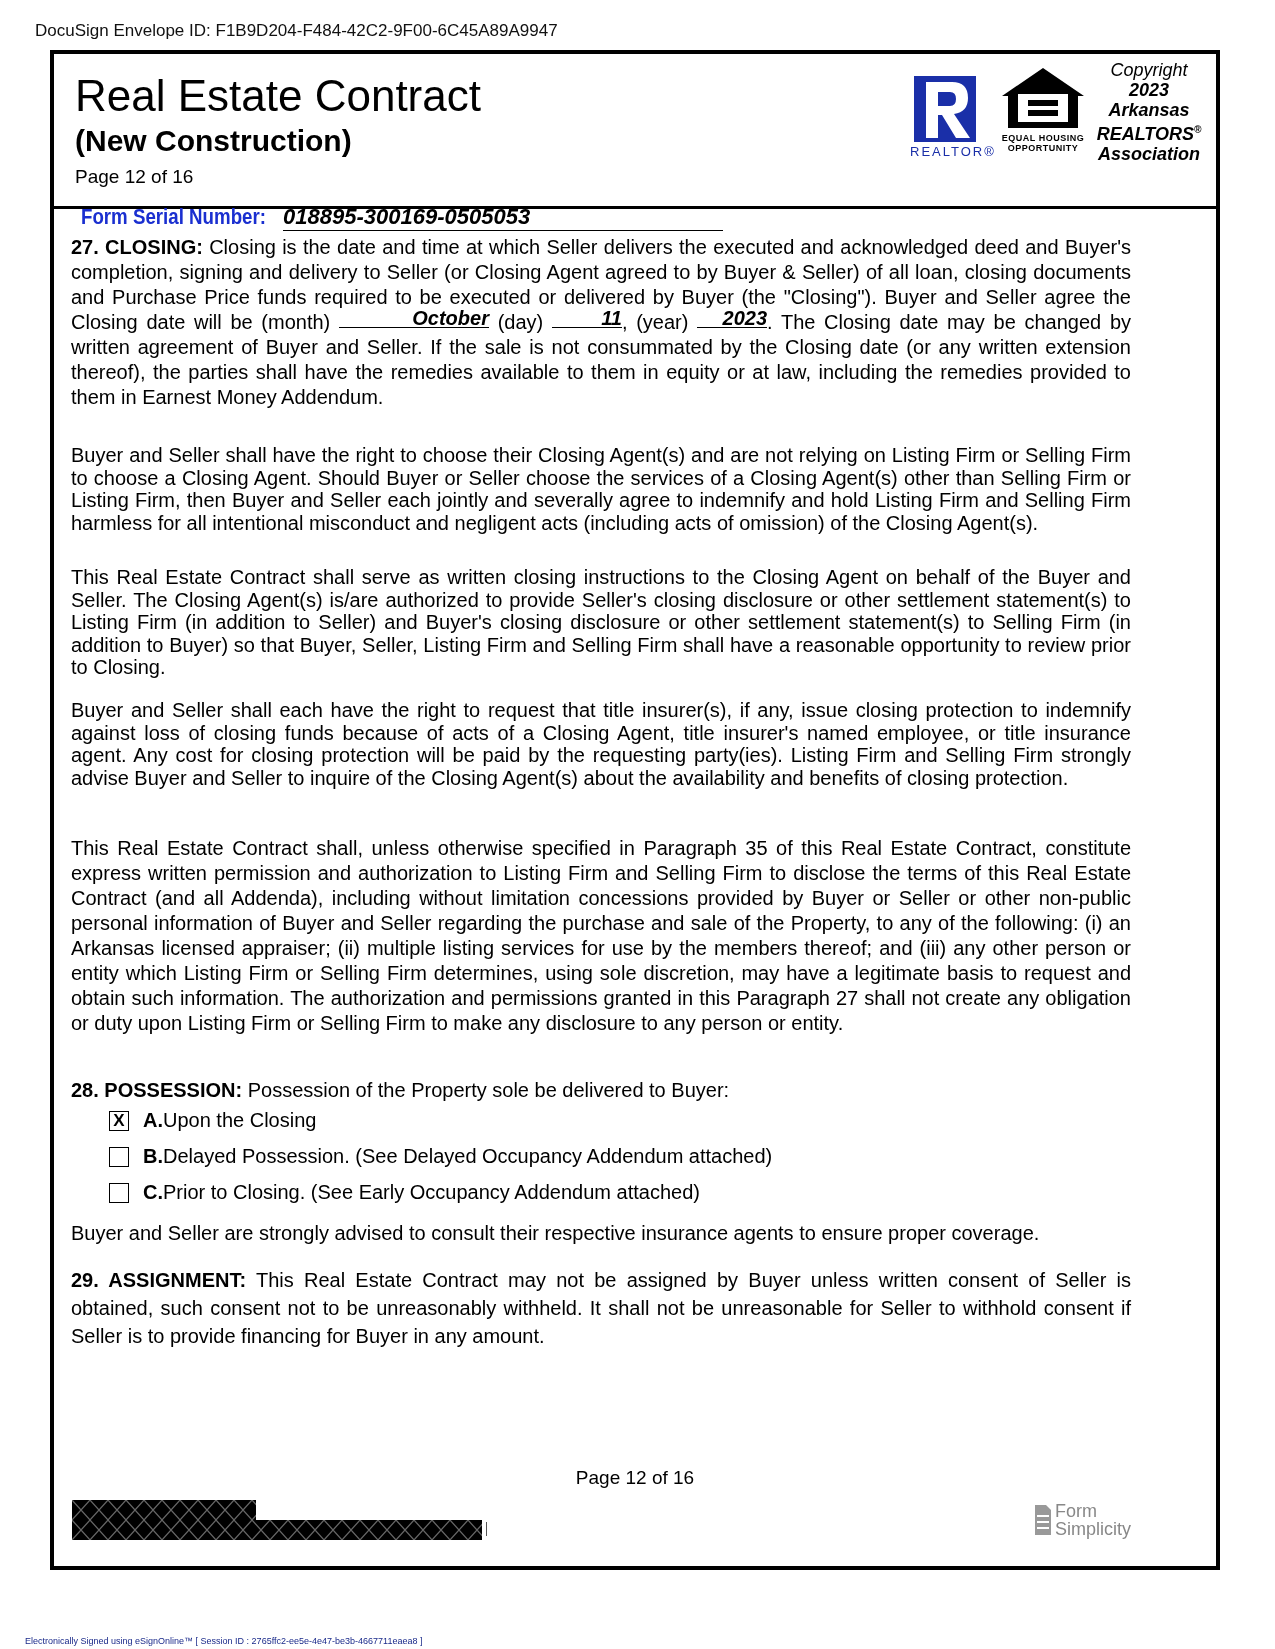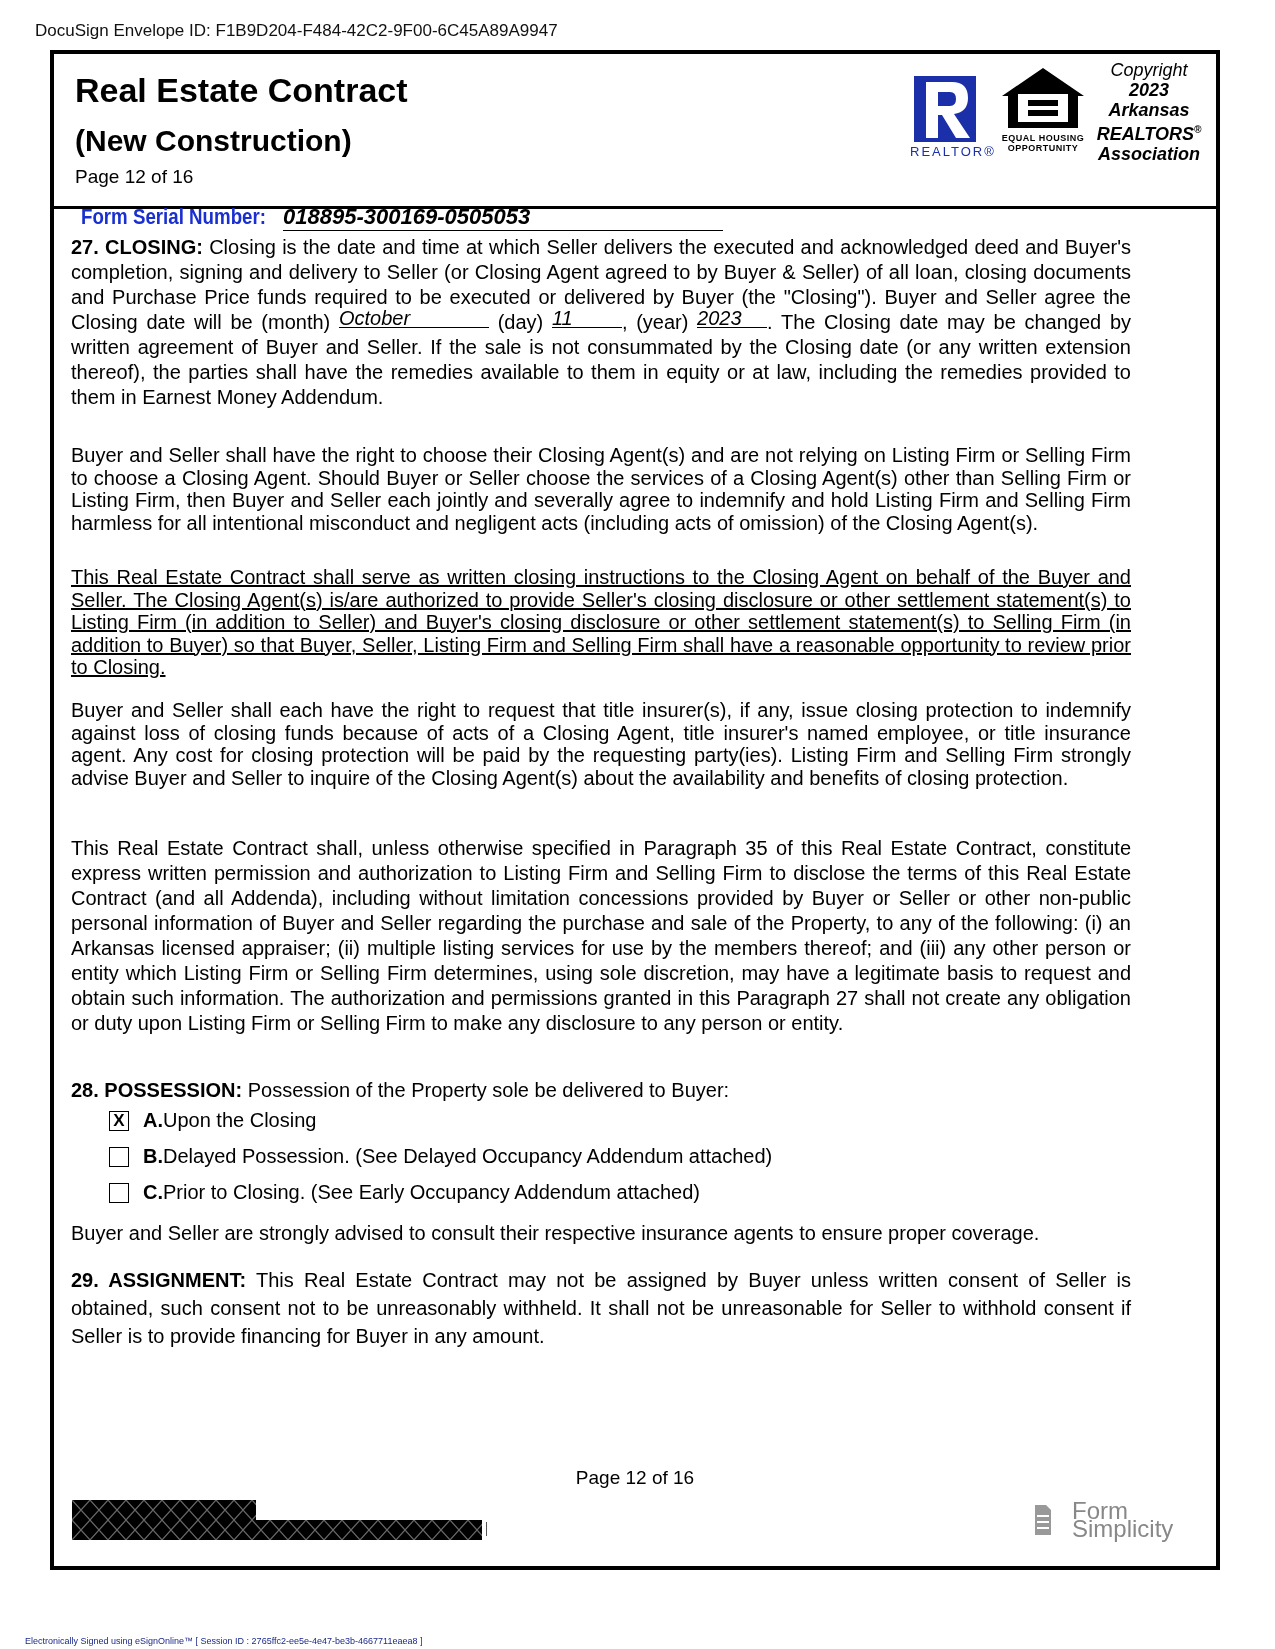--- a/index.html
+++ b/index.html
@@ -1,52 +1,52 @@
 <!DOCTYPE html>
 <html><head>
 <meta charset="utf-8">
 <style>
   html, body { margin: 0; padding: 0; background: #ffffff; }
   body { width: 1275px; height: 1649px; position: relative; overflow: hidden; font-family: "Liberation Sans", sans-serif; color: #000; }
   .envelope { position: absolute; left: 35px; top: 21px; font-size: 17px; color: #111; }
   .frame { position: absolute; left: 50px; top: 50px; width: 1170px; height: 1520px; border: 4px solid #000; box-sizing: border-box; }
   .header { position: absolute; left: 0; top: 0; width: 100%; height: 155px; border-bottom: 3px solid #000; box-sizing: border-box; }
-  .title1 { position: absolute; left: 21px; top: 17px; font-size: 34px; font-weight: bold; }
+  .title1 { position: absolute; left: 21px; top: 17px; font-size: 44px; font-weight: normal; }
   .title2 { position: absolute; left: 21px; top: 70px; font-size: 30px; font-weight: bold; }
   .pageno-top { position: absolute; left: 21px; top: 112px; font-size: 19px; }
   .realtor-logo { position: absolute; left: 856px; top: 22px; width: 72px; height: 80px; }
   .realtor-box { position: absolute; left: 4px; top: 0; width: 62px; height: 66px; background: #1a2fa8; }
   .realtor-text { position: absolute; left: 0; top: 68px; font-size: 13px; letter-spacing: 2px; color: #1a2fa8; white-space: nowrap; }
   .eho-logo { position: absolute; left: 944px; top: 10px; width: 90px; height: 100px; }
   .eho-text { position: absolute; left: 0; top: 69px; width: 90px; text-align: center; font-size: 9px; font-weight: bold; line-height: 10px; letter-spacing: 0.5px; }
   .copyright { position: absolute; left: 1040px; top: 6px; width: 110px; text-align: center; font-size: 18px; line-height: 20px; font-style: italic; }
   .copyright .b { font-weight: bold; }
   .copyright sup { font-size: 10px; }
   .serial { position: absolute; left: 27px; top: 150px; font-size: 22px; white-space: nowrap; }
   .serial-label { color: #1a2fd0; font-weight: bold; font-family: "Liberation Sans Narrow", "Liberation Sans", sans-serif; transform: scaleX(0.85); display: inline-block; transform-origin: left; }
   .serial-value { position: absolute; left: 202px; top: 0; font-weight: bold; font-style: italic; display: inline-block; width: 440px; border-bottom: 1.5px solid #000; line-height: 26px; }
   .body-text { position: absolute; left: 17px; width: 1060px; font-size: 20px; line-height: 25px; text-align: justify; }
   .p27 { top: 181px; }
   .p2 { top: 390px; line-height: 22.5px; }
-  .p3 { top: 512px; line-height: 22.5px; text-decoration: underline; }
+  .p3 { top: 512px; line-height: 22.5px; }
   .p4 { top: 645px; line-height: 22.5px; }
   .p5 { top: 782px; }
   .p28 { top: 1024px; }
   .opt { position: absolute; left: 55px; font-size: 20px; display: flex; align-items: center; }
   .cb { width: 20px; height: 20px; border: 1.5px solid #000; margin-right: 14px; display: flex; align-items: center; justify-content: center; font-weight: bold; font-size: 17px; box-sizing: border-box; }
   .optA { top: 1055px; } .optB { top: 1091px; } .optC { top: 1127px; }
   .advise { top: 1167px; }
   .p29 { top: 1212px; line-height: 28px; }
   b { font-weight: bold; }
-  .blank { display: inline-block; border-bottom: 1.2px solid #000; text-align: left; font-weight: normal; font-style: italic; line-height: 18px; position: relative; top: -4px; }
+  .blank { display: inline-block; border-bottom: 1.2px solid #000; text-align: right; font-weight: bold; font-style: italic; line-height: 18px; position: relative; top: -4px; }
   .pageno-bottom { position: absolute; left: 0; width: 100%; top: 1413px; text-align: center; font-size: 19px; }
   .sig-bar { position: absolute; left: 72px; top: 1500px; width: 410px; height: 40px; }
   .sig-cursor { position: absolute; left: 486px; top: 1522px; width: 1px; height: 14px; background: #555; }
   .fs-logo { position: absolute; left: 1035px; top: 1502px; display: flex; align-items: center; color: #888; }
-  .fs-text { font-size: 24px; line-height: 18px; margin-left: 21px; }
+  .fs-text { font-size: 18px; line-height: 18px; margin-left: 4px; }
   .esign { position: absolute; left: 25px; top: 1636px; font-size: 9px; color: #1a2a8a; white-space: nowrap; }
 </style>
 </head>
 <body>
 
 <div class="envelope">DocuSign Envelope ID: F1B9D204-F484-42C2-9F00-6C45A89A9947</div>
 
 <div class="frame">
   <div class="header">
     <div class="title1">Real Estate Contract</div>

